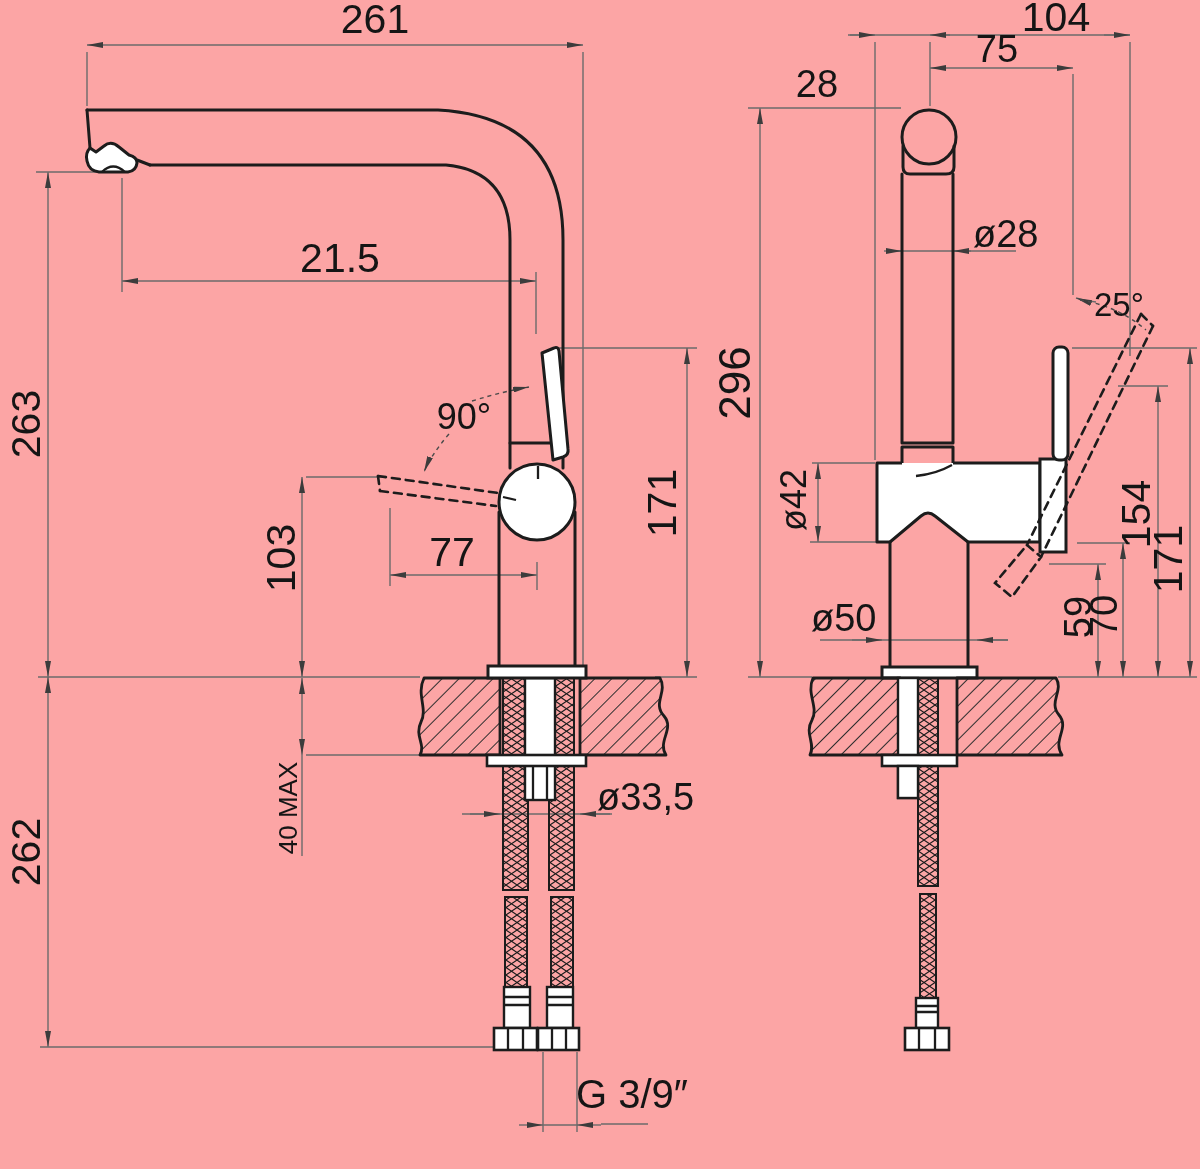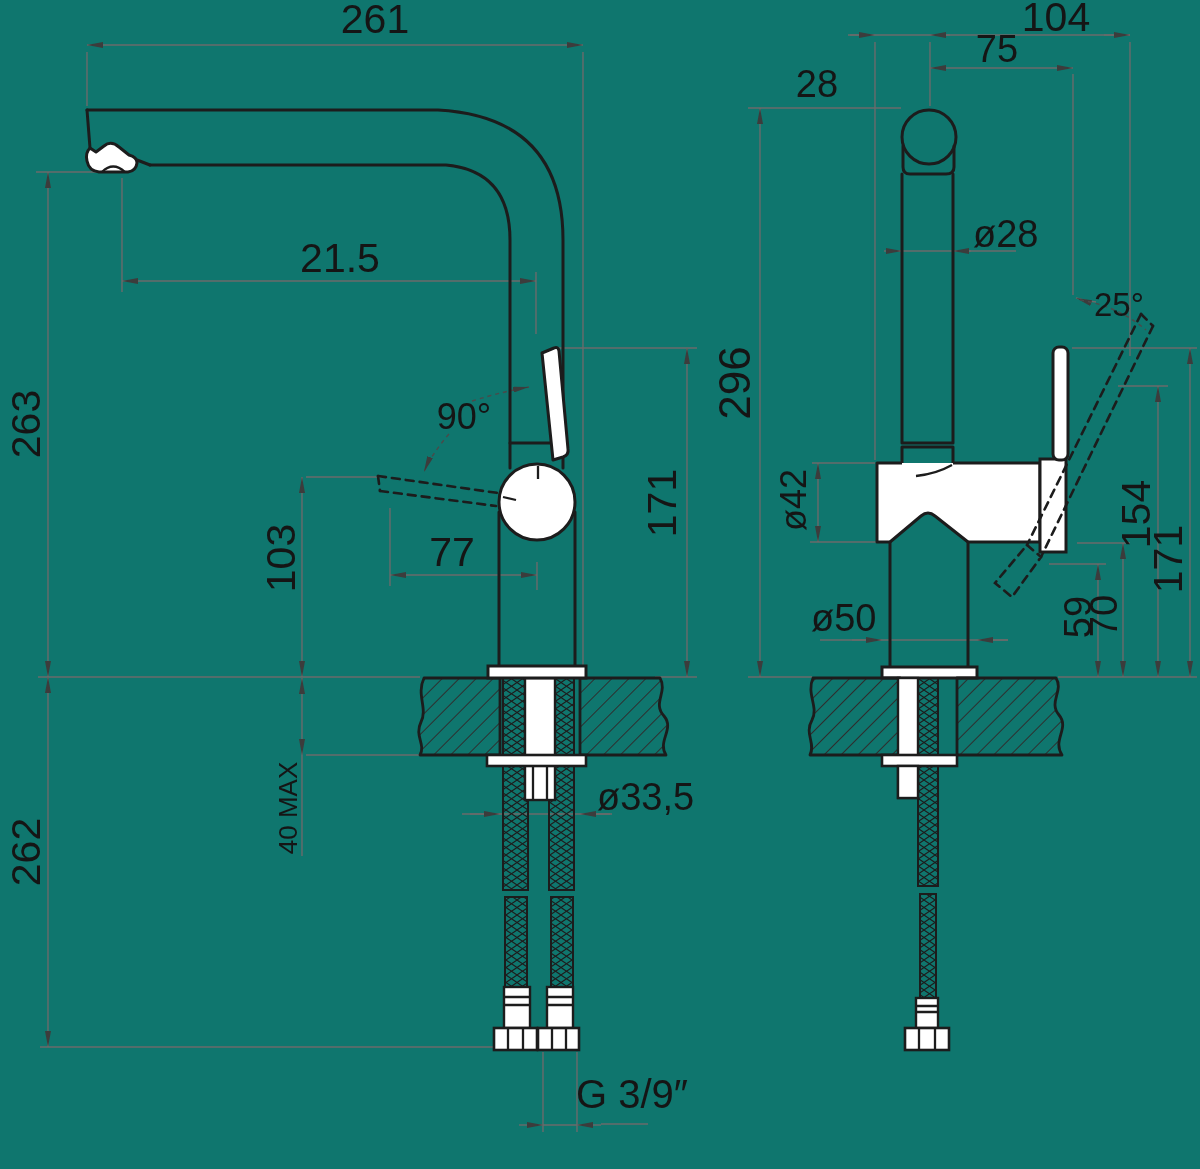--- a/index.html
+++ b/index.html
@@ -1,16 +1,16 @@
 <!DOCTYPE html>
 <html><head>
 <meta charset="utf-8">
 <style>
   html,body{margin:0;padding:0;background:#ffffff;}
-  .sheet{position:relative;width:1200px;height:1169px;background:#0f766e;overflow:hidden;}
+  .sheet{position:relative;width:1200px;height:1169px;background:#fca5a5;overflow:hidden;}
   svg{display:block;}
   text{font-family:"Liberation Sans","DejaVu Sans",sans-serif;fill:#151515;}
   .obj{stroke:#1c1c1c;stroke-width:3;fill:none;stroke-linecap:round;stroke-linejoin:round;}
   .objf{stroke:#1c1c1c;stroke-width:3;fill:#ffffff;stroke-linejoin:round;}
   .obj2{stroke:#1c1c1c;stroke-width:2.3;fill:none;}
   .dash{stroke:#1c1c1c;stroke-width:2.6;fill:none;stroke-dasharray:8 6;stroke-linecap:round;}
   .dim{stroke:#6b6b6b;stroke-width:1.4;fill:none;}
   .lead{stroke:#4a4a4a;stroke-width:1.4;fill:none;stroke-dasharray:4 4;}
 </style>
 </head>

